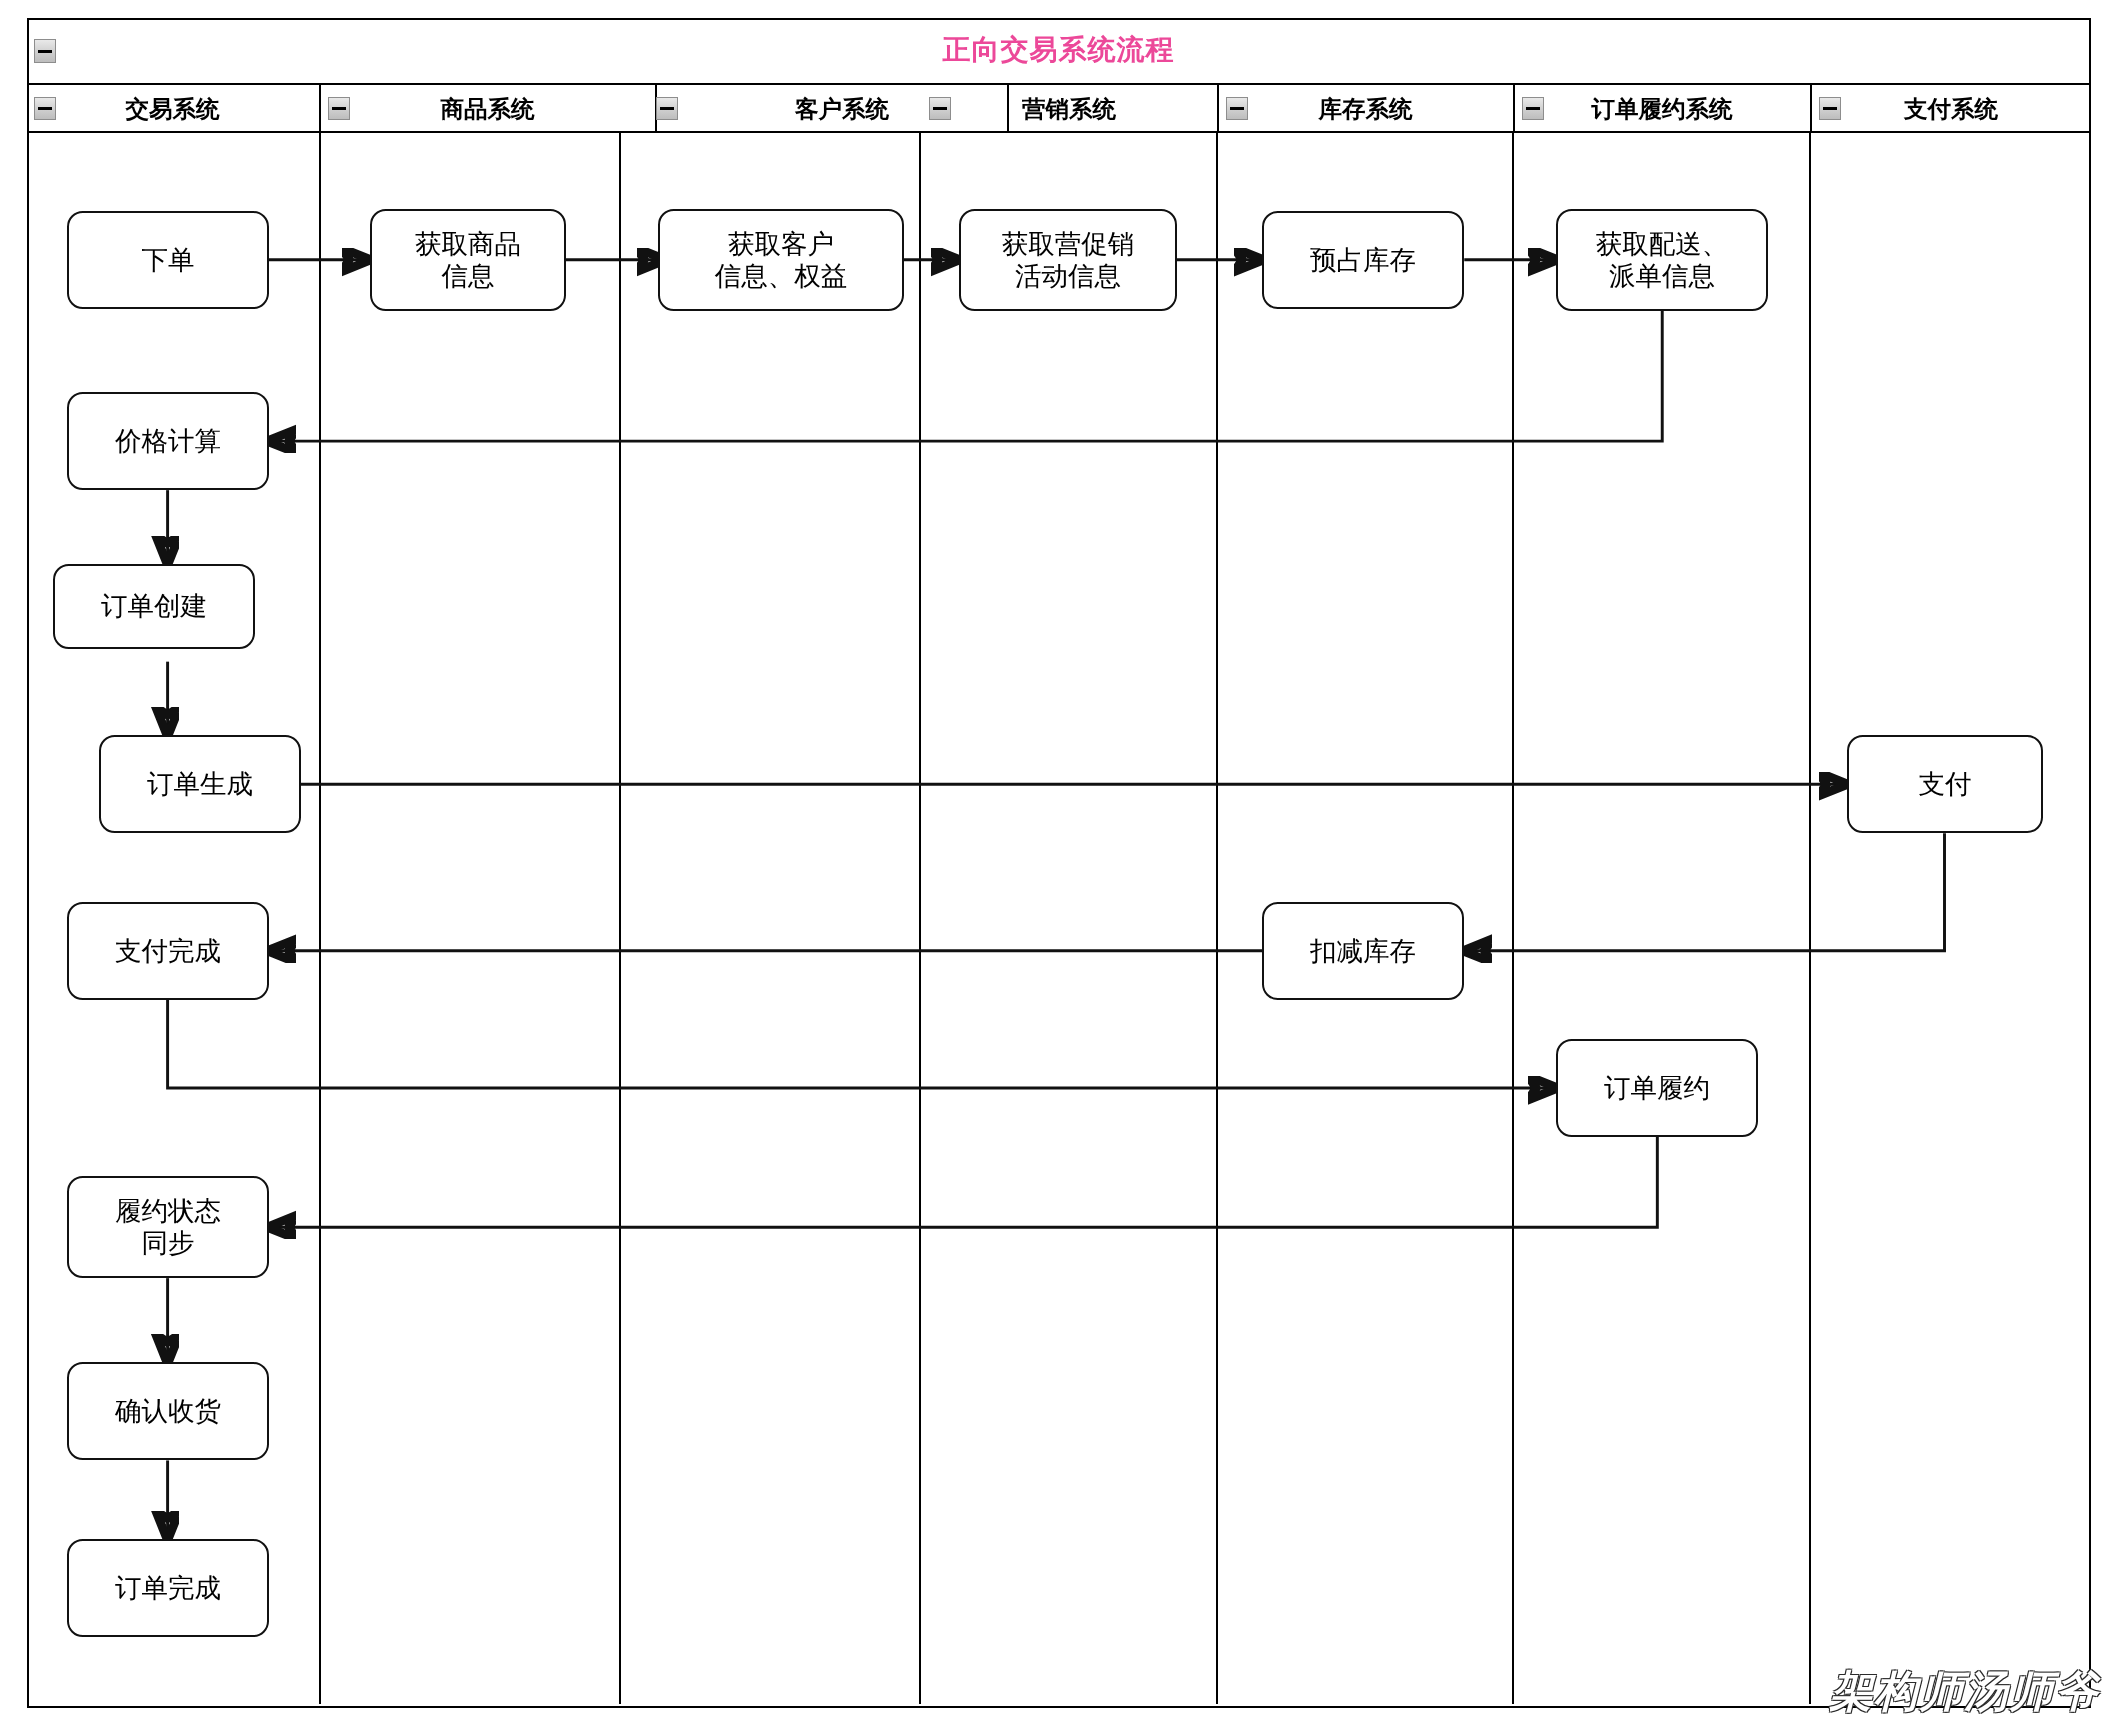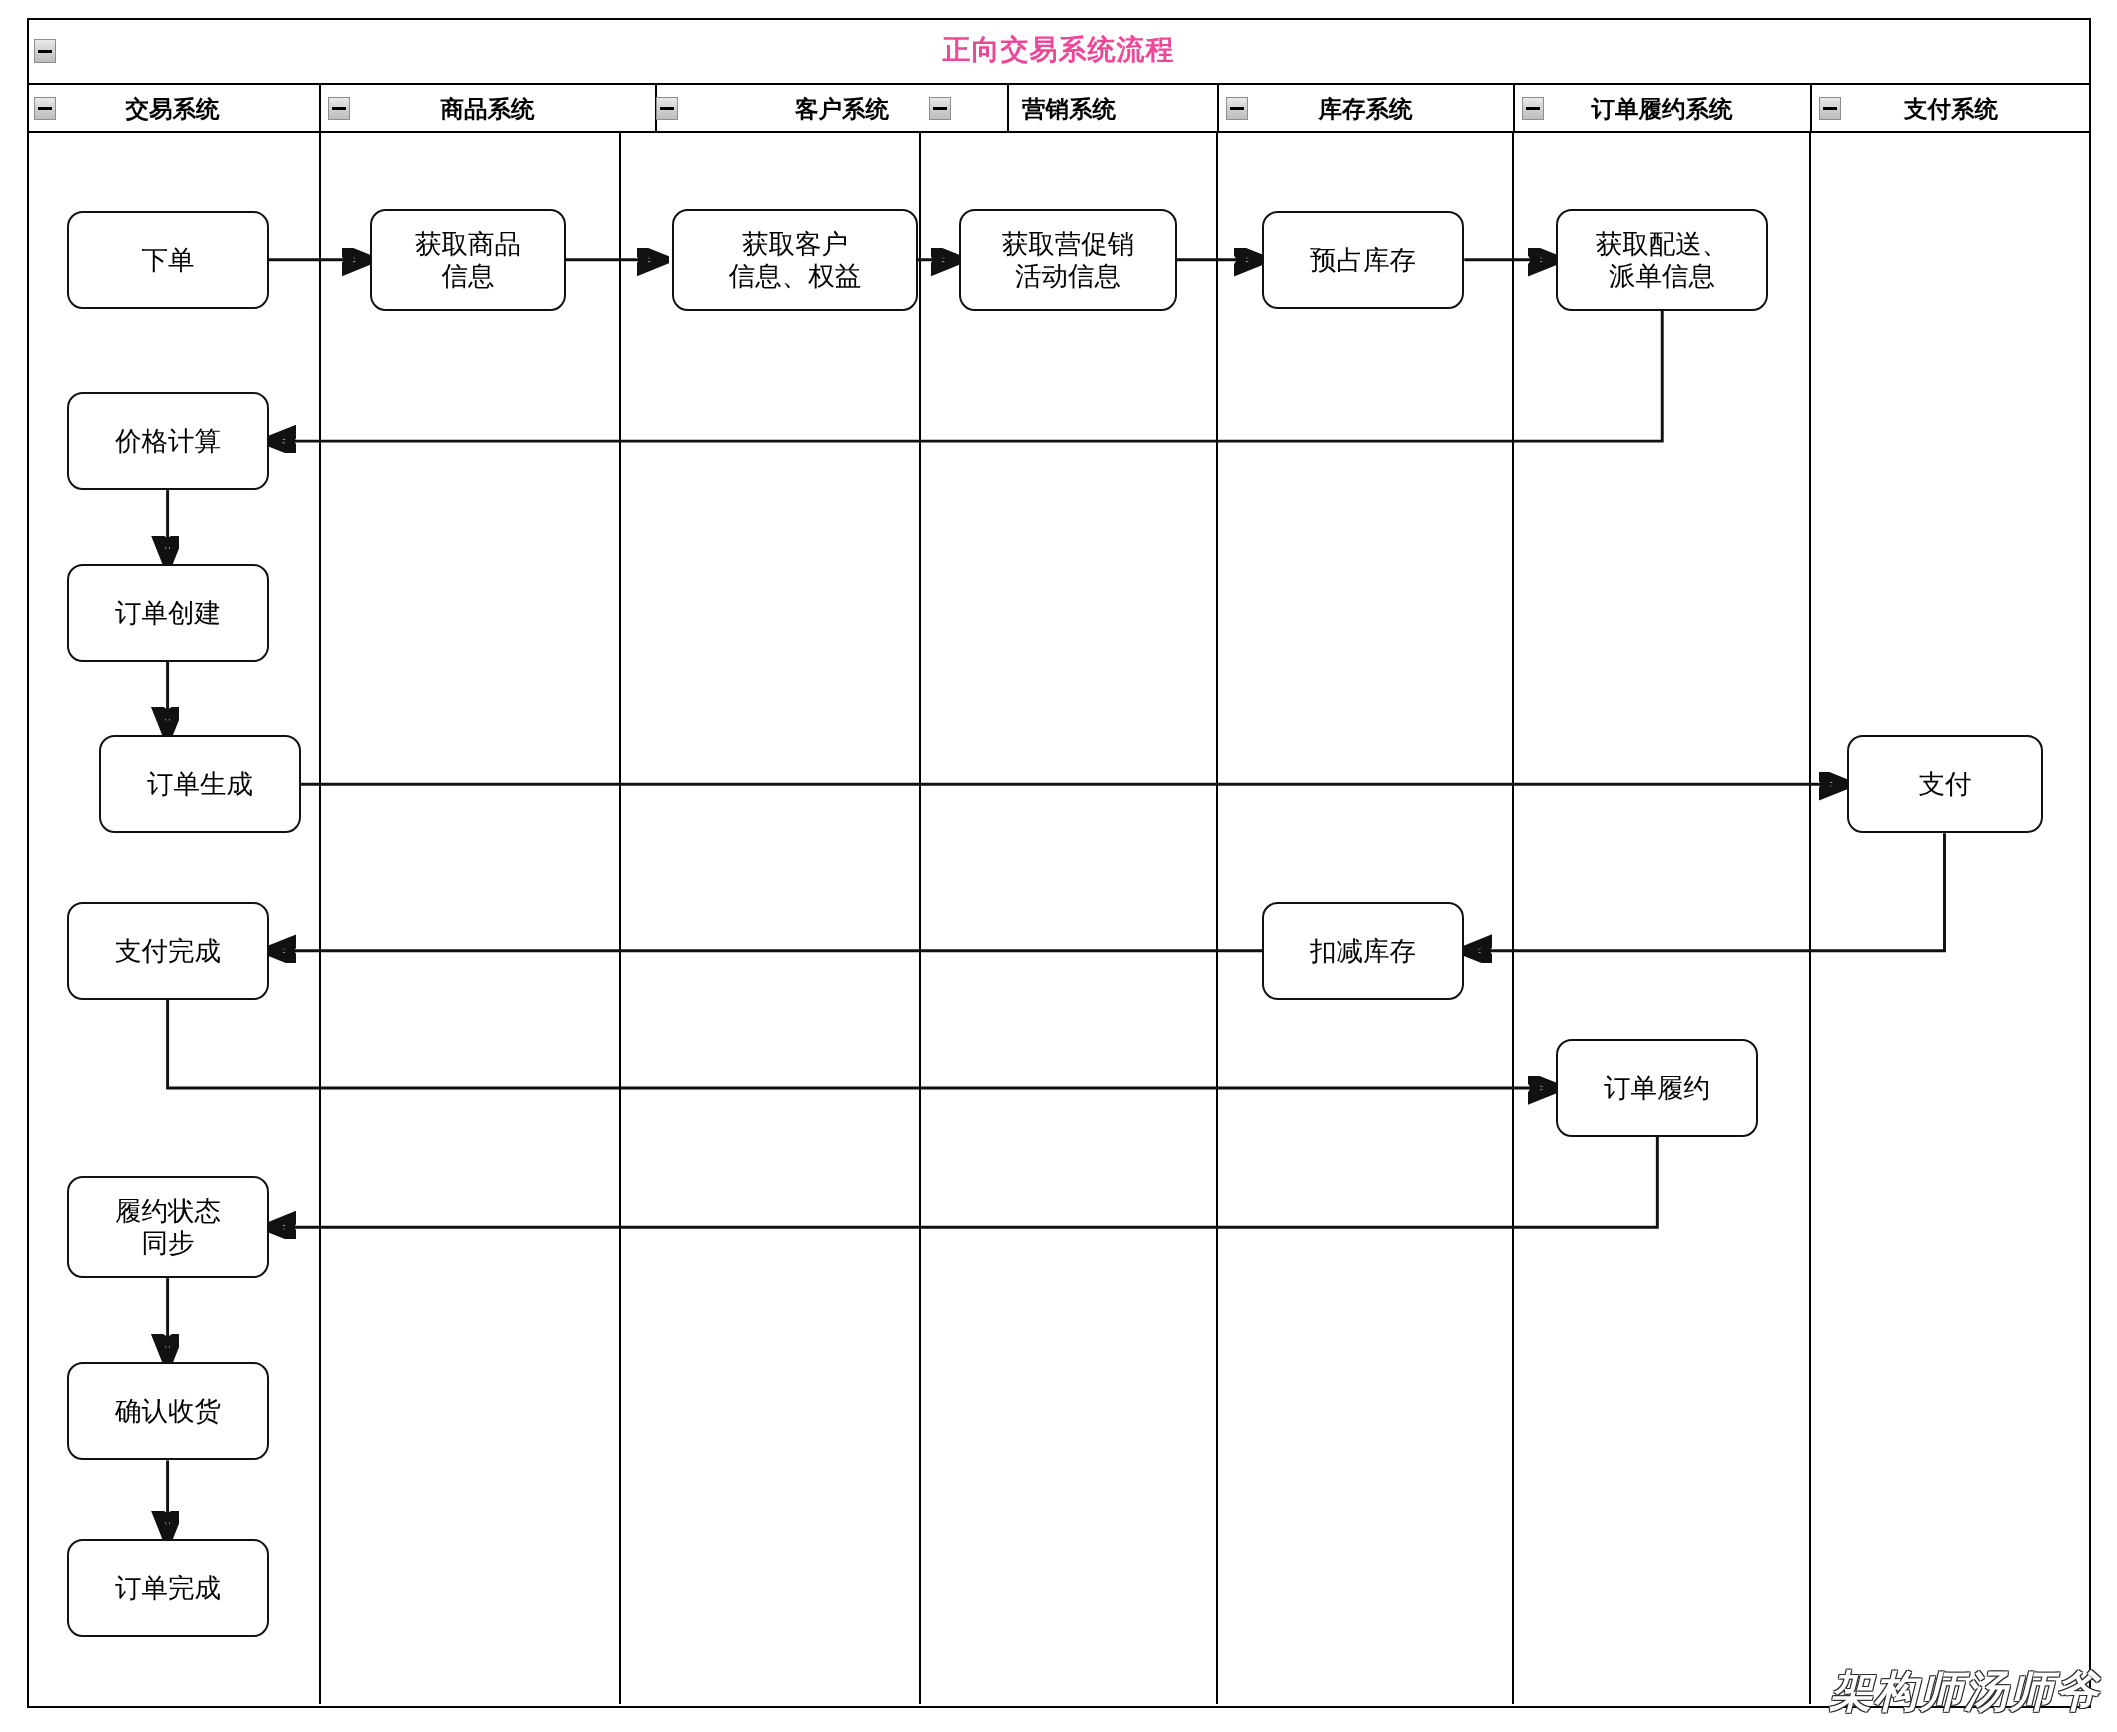--- a/index.html
+++ b/index.html
@@ -172,29 +172,29 @@
         <path d="M1691,1160 L1691,1252 L274,1252" marker-end="url(#ah)"></path>
         <path d="M171,1304 L171,1390" marker-end="url(#ah)"></path>
         <path d="M171,1490 L171,1570" marker-end="url(#ah)"></path>
       </g>
   </svg>
 
   <div id="node-layer">
       <div class="node" style="left: 67px; top: 211px; width: 202px; height: 98px;">下单</div>
       <div class="node" style="left: 370px; top: 209px; width: 196px; height: 102px;">获取商品
 信息</div>
-      <div class="node" style="left: 672px; top: 209px; width: 246px; height: 102px;">获取客户
+      <div class="node" style="left: 658px; top: 209px; width: 246px; height: 102px;">获取客户
 信息、权益</div>
       <div class="node" style="left: 959px; top: 209px; width: 218px; height: 102px; text-align: center;">获取营促销
 活动信息</div>
       <div class="node" style="left: 1262px; top: 211px; width: 202px; height: 98px;">预占库存</div>
       <div class="node" style="left: 1556px; top: 209px; width: 212px; height: 102px;">获取配送、
 派单信息</div>
       <div class="node" style="left: 67px; top: 392px; width: 202px; height: 98px;">价格计算</div>
-      <div class="node" style="left: 67px; top: 564px; width: 202px; height: 98px;">订单创建</div>
+      <div class="node" style="left: 53px; top: 564px; width: 202px; height: 85px;">订单创建</div>
       <div class="node" style="left: 67px; top: 735px; width: 202px; height: 98px; margin-left: 32px;">订单生成</div>
       <div class="node" style="left: 1847px; top: 735px; width: 196px; height: 98px;">支付</div>
       <div class="node" style="left: 67px; top: 902px; width: 202px; height: 98px;">支付完成</div>
       <div class="node" style="left: 1262px; top: 902px; width: 202px; height: 98px;">扣减库存</div>
       <div class="node" style="left: 1556px; top: 1039px; width: 202px; height: 98px;">订单履约</div>
       <div class="node" style="left: 67px; top: 1176px; width: 202px; height: 102px;">履约状态
 同步</div>
       <div class="node" style="left: 67px; top: 1362px; width: 202px; height: 98px;">确认收货</div>
       <div class="node" style="left: 67px; top: 1539px; width: 202px; height: 98px;">订单完成</div>
     </div>

